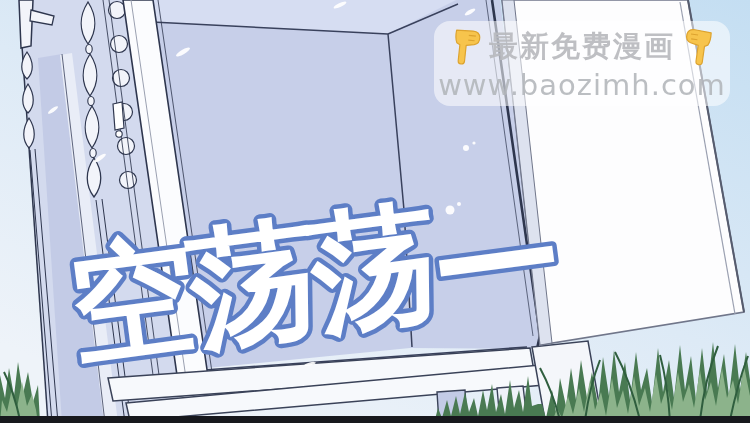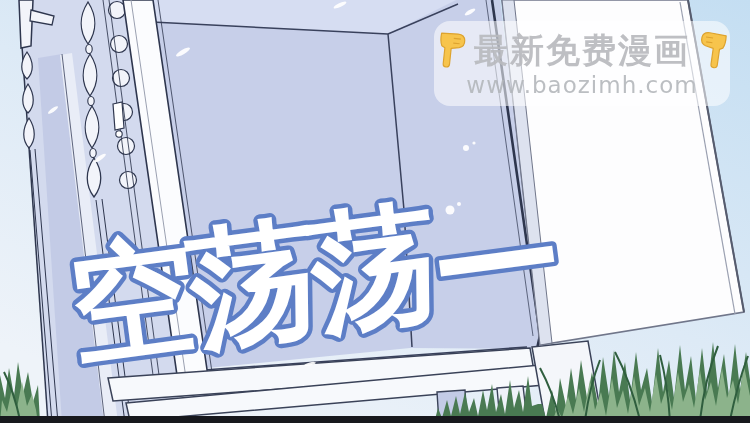--- a/index.html
+++ b/index.html
@@ -15,25 +15,25 @@
     font-weight:bold;
   }
   .watermark{
     position:absolute;left:434px;top:21px;width:296px;height:85px;
     background:rgba(255,255,255,0.55);
     border-radius:16px;z-index:4;
     display:flex;flex-direction:column;align-items:center;justify-content:center;
   }
   .wm-line1{
     display:flex;align-items:center;gap:7px;
-    font-weight:bold;font-size:34px;line-height:1;
+    font-weight:bold;font-size:29px;line-height:1;
     color:rgba(184,186,190,0.92);letter-spacing:2px;white-space:nowrap;
   }
   .wm-line2{
-    font-size:23px;line-height:1;margin-top:5px;
+    font-size:29px;line-height:1;margin-top:5px;
     color:rgba(178,181,186,0.88);letter-spacing:1px;white-space:nowrap;
   }
   .finger{width:32px;height:38px;flex:0 0 auto;}
   .finger.mirror{transform:scaleX(-1) rotate(-8deg);}
   .finger.tilt{transform:rotate(6deg);}
 </style>
 </head>
 <body>
 
 <div class="stage">

